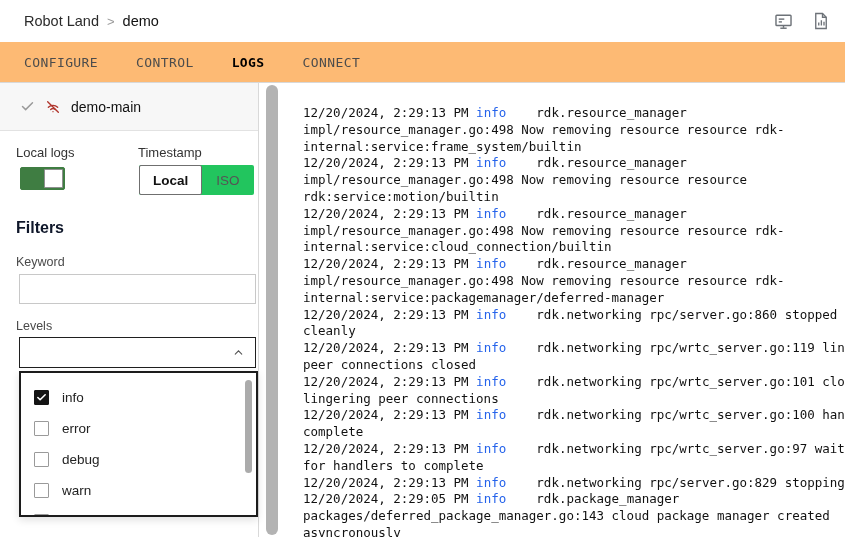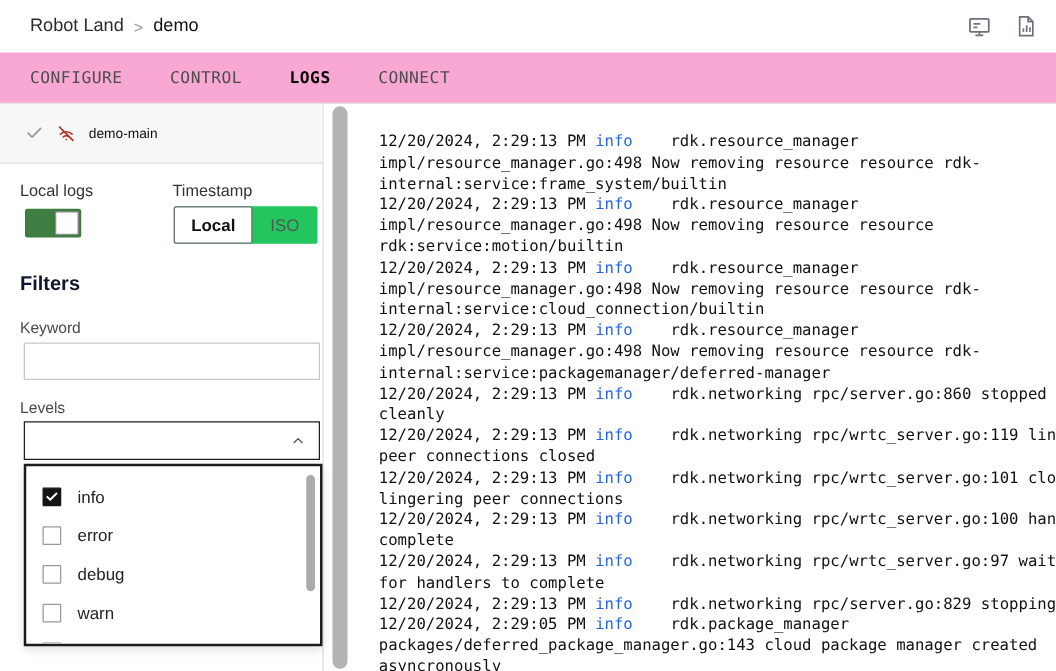--- a/index.html
+++ b/index.html
@@ -17,32 +17,32 @@
     background:#faeceb; border:1px solid #ddb0aa; border-radius:4px;
     padding:3px 10px 3px 9px; height:23px; cursor:pointer; }
   .status-badge .label { color:#9d2b24; font-size:13px; }
   .hdr-right { margin-left:auto; display:flex; align-items:center; gap:20px; }
   .save-btn { background:#f3f3f3; border:1px solid #e2e2e2; border-radius:3px;
     height:26px; padding:0 12px; display:flex; align-items:center; gap:8px; font-size:13.5px; cursor:pointer;}
   .save-btn .shortcut { color:#9a9a9a; font-size:13px; }
   .icon-btn { background:none; border:none; cursor:pointer; display:flex; align-items:center; }
 
   
-  .tabbar { position:absolute; left:0; top:42px; width:845px; height:41px; background:#f9a8d4;
+  .tabbar { position:absolute; left:0; top:42px; width:845px; height:41px; background:#fdba74;
     border-bottom:1px solid #d8d8d8; display:flex; align-items:center; gap:38px; padding-left:24px;
     font-family:"DejaVu Sans Mono", monospace; font-size:13px; letter-spacing:.4px; }
   .tab { color:#4c4c4c; cursor:pointer; }
   .tab.active { color:#000; font-weight:bold; }
 
   
   .sidebar { position:absolute; left:0; top:83px; width:259px; height:454px; background:#fff;
     border-right:1px solid #d9d9d9; }
   .part-row { position:absolute; left:0; top:0; width:258px; height:48px; background:#f7f7f7;
     border-bottom:1px solid #e2e2e2; display:flex; align-items:center; gap:10px; padding-left:20px; cursor:pointer;}
-  .part-name { font-size:11px; color:#111; }
+  .part-name { font-size:14px; color:#111; }
   .small-label { position:absolute; font-size:13px; color:#333; }
   .toggle { position:absolute; left:20px; top:84px; width:45px; height:23px; background:#3f7d42;
     border:1px solid #3f7d42; border-radius:2px; cursor:pointer; }
   .toggle .knob { position:absolute; right:1px; top:1px; width:19px; height:19px; background:#fff;
     border:1px solid #8f8f8f; border-radius:1px; }
   .seg-group { position:absolute; left:139px; top:82px; display:flex; background:#22c55e;
     border-radius:2px; }
   .seg-btn { height:30px; padding:0 13px; display:flex; align-items:center; font-size:13.5px;
     color:#555; cursor:pointer; border:1px solid transparent; }
   .seg-btn.active { background:#fff; border:1px solid #6f6f6f; color:#111; font-weight:bold; border-radius:2px;}

